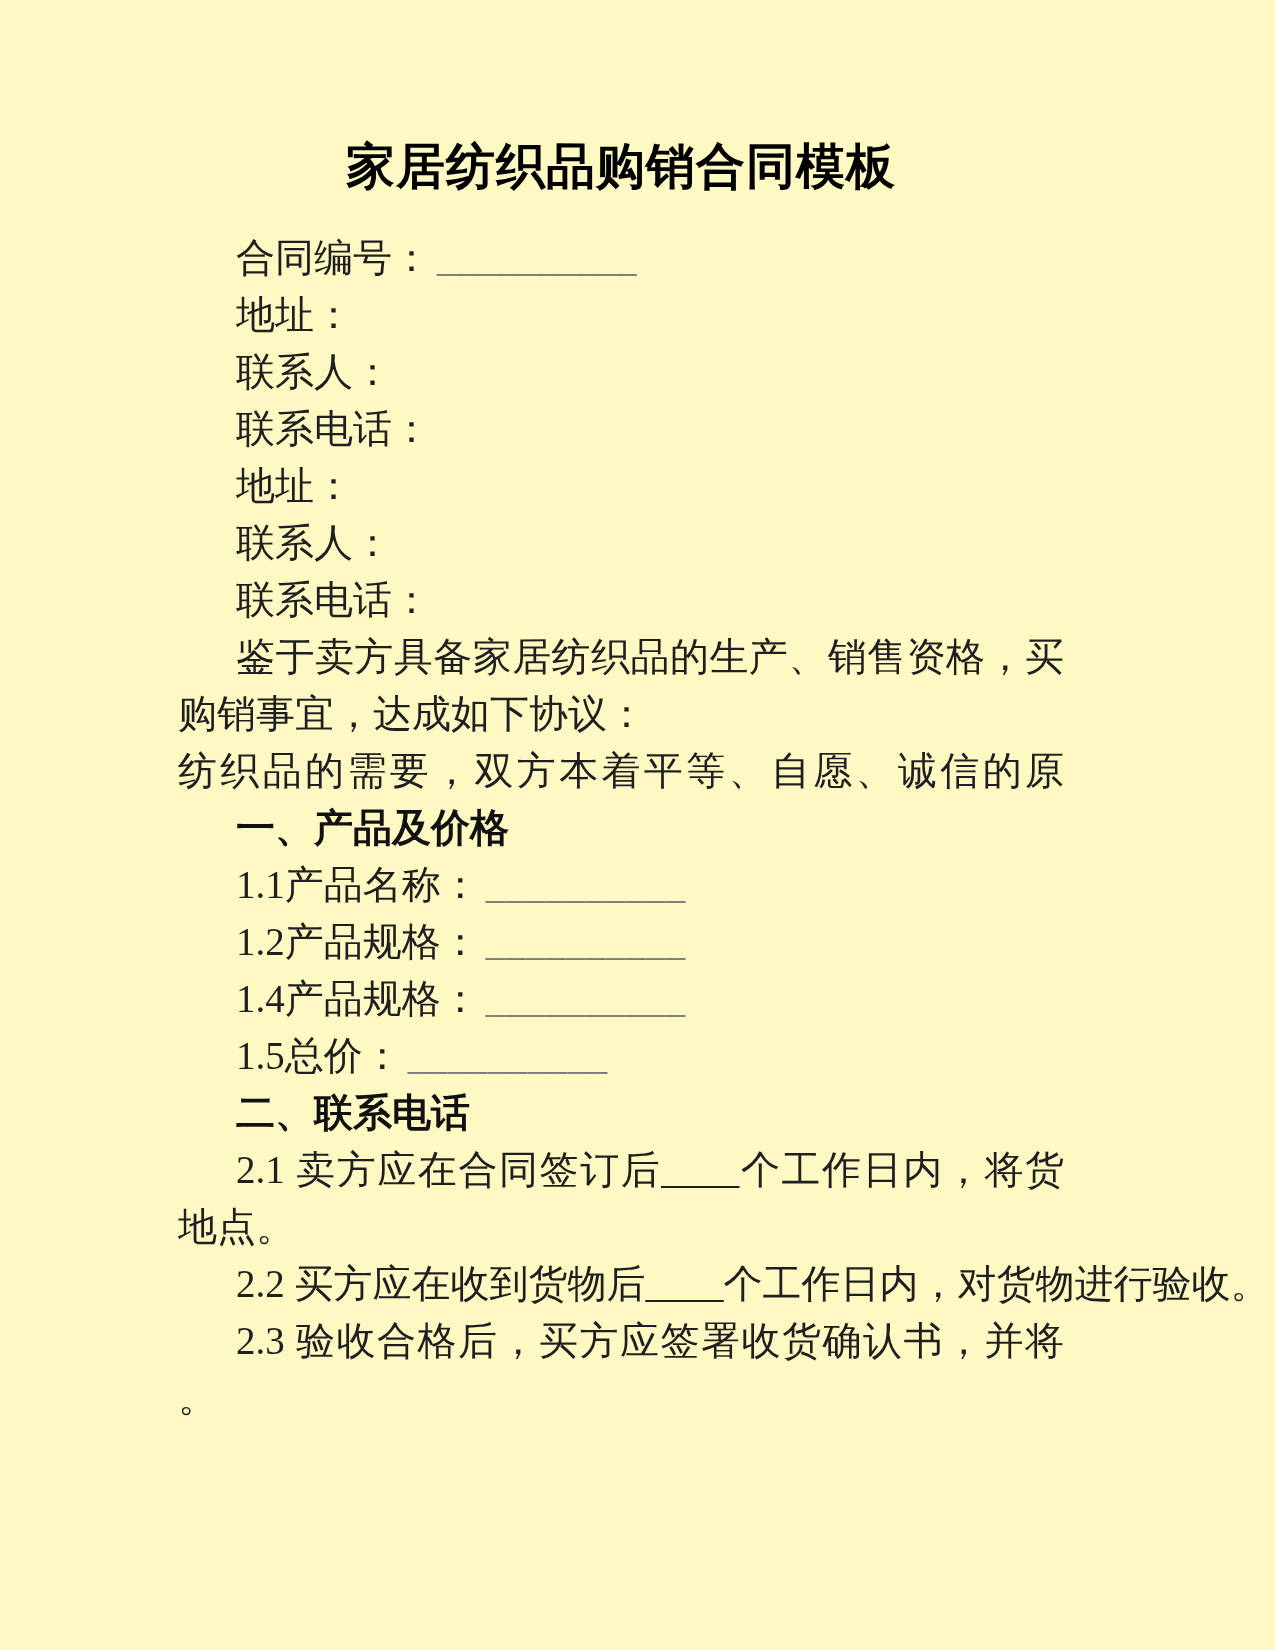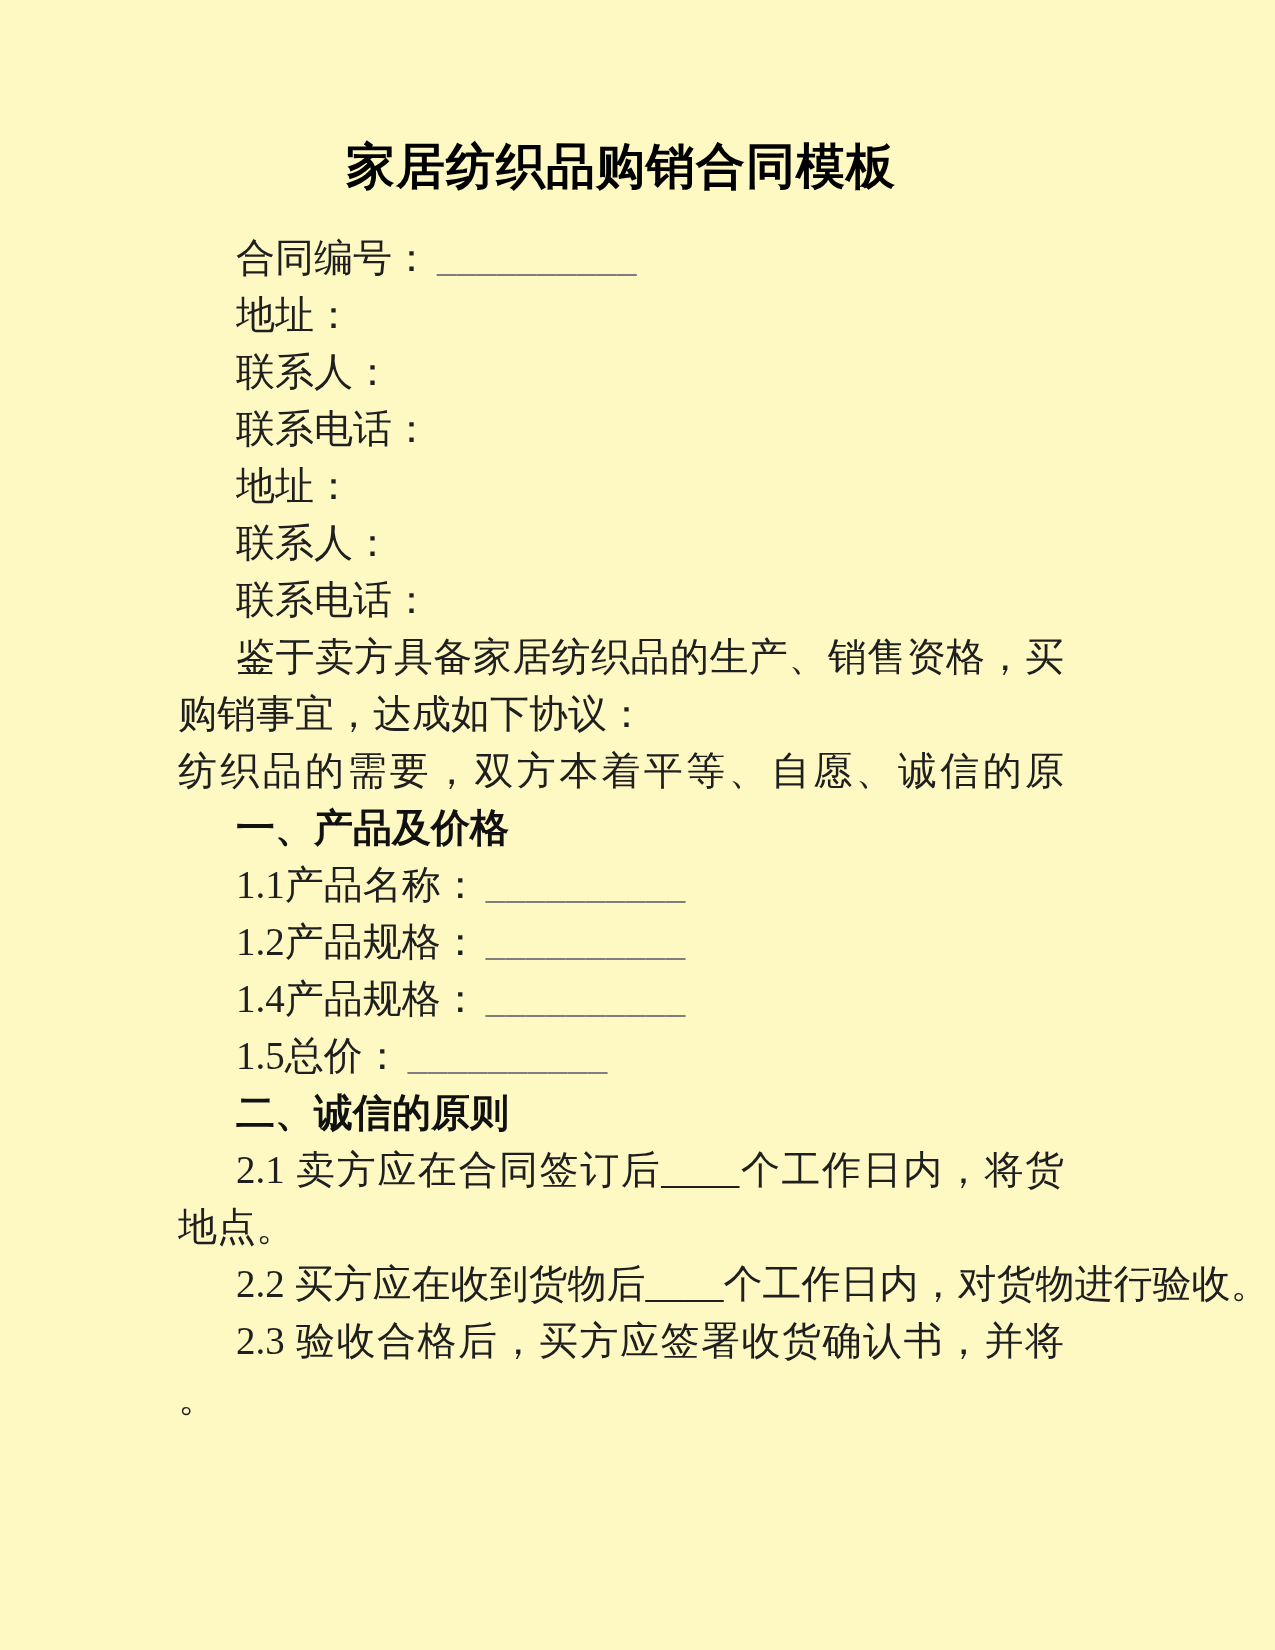--- a/index.html
+++ b/index.html
@@ -68,21 +68,21 @@
     <div class="line indent stretch">鉴于卖方具备家居纺织品的生产、销售资格，买方具备购买家居</div>
     <div class="line">购销事宜，达成如下协议：</div>
     <div class="line stretch">纺织品的需要，双方本着平等、自愿、诚信的原则，就家居纺织品的</div>
 
     <div class="line indent heading">一、产品及价格</div>
     <div class="line indent"><span class="num">1.1</span><span>产品名称：</span><span class="blank">__________</span></div>
     <div class="line indent"><span class="num">1.2</span><span>产品规格：</span><span class="blank">__________</span></div>
     <div class="line indent"><span class="num">1.4</span><span>产品规格：</span><span class="blank">__________</span></div>
     <div class="line indent"><span class="num">1.5</span><span>总价：</span><span class="blank">__________</span></div>
 
-    <div class="line indent heading">二、诚信的原则</div>
+    <div class="line indent heading">二、联系电话</div>
     <div class="line indent stretch">2.1 卖方应在合同签订后____个工作日内，将货物送达买方指定</div>
     <div class="line">地点。</div>
     <div class="line indent">2.2 买方应在收到货物后____个工作日内，对货物进行验收。</div>
     <div class="line indent stretch">2.3 验收合格后，买方应签署收货确认书，并将款项支付给卖方</div>
     <div class="line">。</div>
 
   </div>
 </div>
 
 </body></html>

